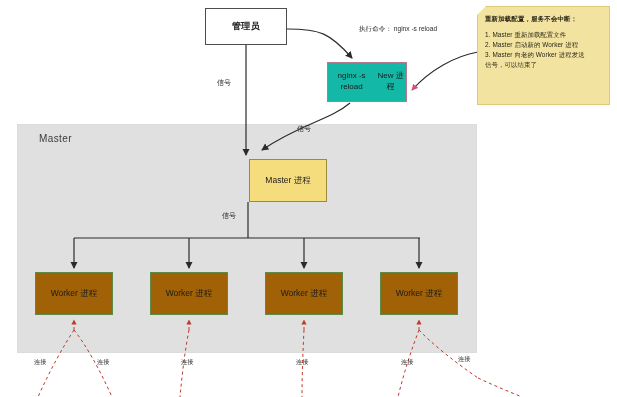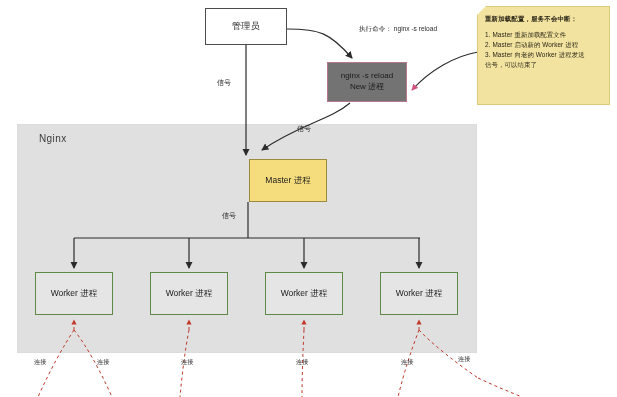--- a/index.html
+++ b/index.html
@@ -19,29 +19,29 @@
     display:flex;align-items:center;justify-content:center;
     text-align:center;
     line-height:1.35;
     color:#1a1a1a;
   }
 
   
   #admin{
     left:205px;top:8px;width:82px;height:37px;
     background:#ffffff;border:1.4px solid #4d4d4d;
-    font-size:9px;letter-spacing:.3px;
+    font-size:9px;letter-spacing:.3px;font-weight:bold;
   }
 
   
   #reload{
     left:327px;top:62px;width:80px;height:40px;
-    background:#737373;border:1.3px solid #b5788f;
+    background:#14b8a6;border:1.3px solid #b5788f;
     font-size:8px;
-    flex-direction:column;
+    flex-direction:row;
   }
   #reload span{display:block;}
 
   
   #nginx-container{
     left:17px;top:124px;width:460px;height:229px;
     background:#e0e0e0;border:1px solid #dcdcdc;
     display:block;
   }
   #nginx-label{
@@ -53,21 +53,21 @@
   #master{
     left:209px;top:159px;width:78px;height:43px;
     background:#f5dd7e;border:1.3px solid #9c8a3e;
     font-size:8.5px;
     margin-left:40px;
   }
 
   
   .worker{
     top:272px;width:78px;height:43px;
-    background:#e5e5e5;border:1.3px solid #5d8a47;
+    background:#a16207;border:1.3px solid #5d8a47;
     font-size:8.5px;
     text-align:center;
   }
   #worker-0{left:35px;}
   #worker-1{left:150px;}
   #worker-2{left:265px;}
   #worker-3{left:380px;}
 
   
   #note{
@@ -108,21 +108,21 @@
     position:absolute;font-size:6.2px;color:#2b2b2b;
     background:transparent;white-space:nowrap;
   }
 </style>
 </head>
 <body>
 
 <div id="stage">
 
   <div class="node" id="nginx-container"></div>
-  <div id="nginx-label">Nginx</div>
+  <div id="nginx-label">Master</div>
 
   <svg class="layer" viewBox="0 0 617 397">
     <defs>
       <marker id="arrow-dark" markerWidth="7" markerHeight="7" refX="5.2" refY="3" orient="auto" markerUnits="strokeWidth">
         <path d="M0,0 L6,3 L0,6 z" fill="#2b2b2b"></path>
       </marker>
       <marker id="arrow-red" markerWidth="6" markerHeight="6" refX="4.6" refY="2.6" orient="auto" markerUnits="strokeWidth">
         <path d="M0,0 L5.2,2.6 L0,5.2 z" fill="#c0392b"></path>
       </marker>
       <marker id="arrow-pink" markerWidth="7" markerHeight="7" refX="5.2" refY="3" orient="auto" markerUnits="strokeWidth">

